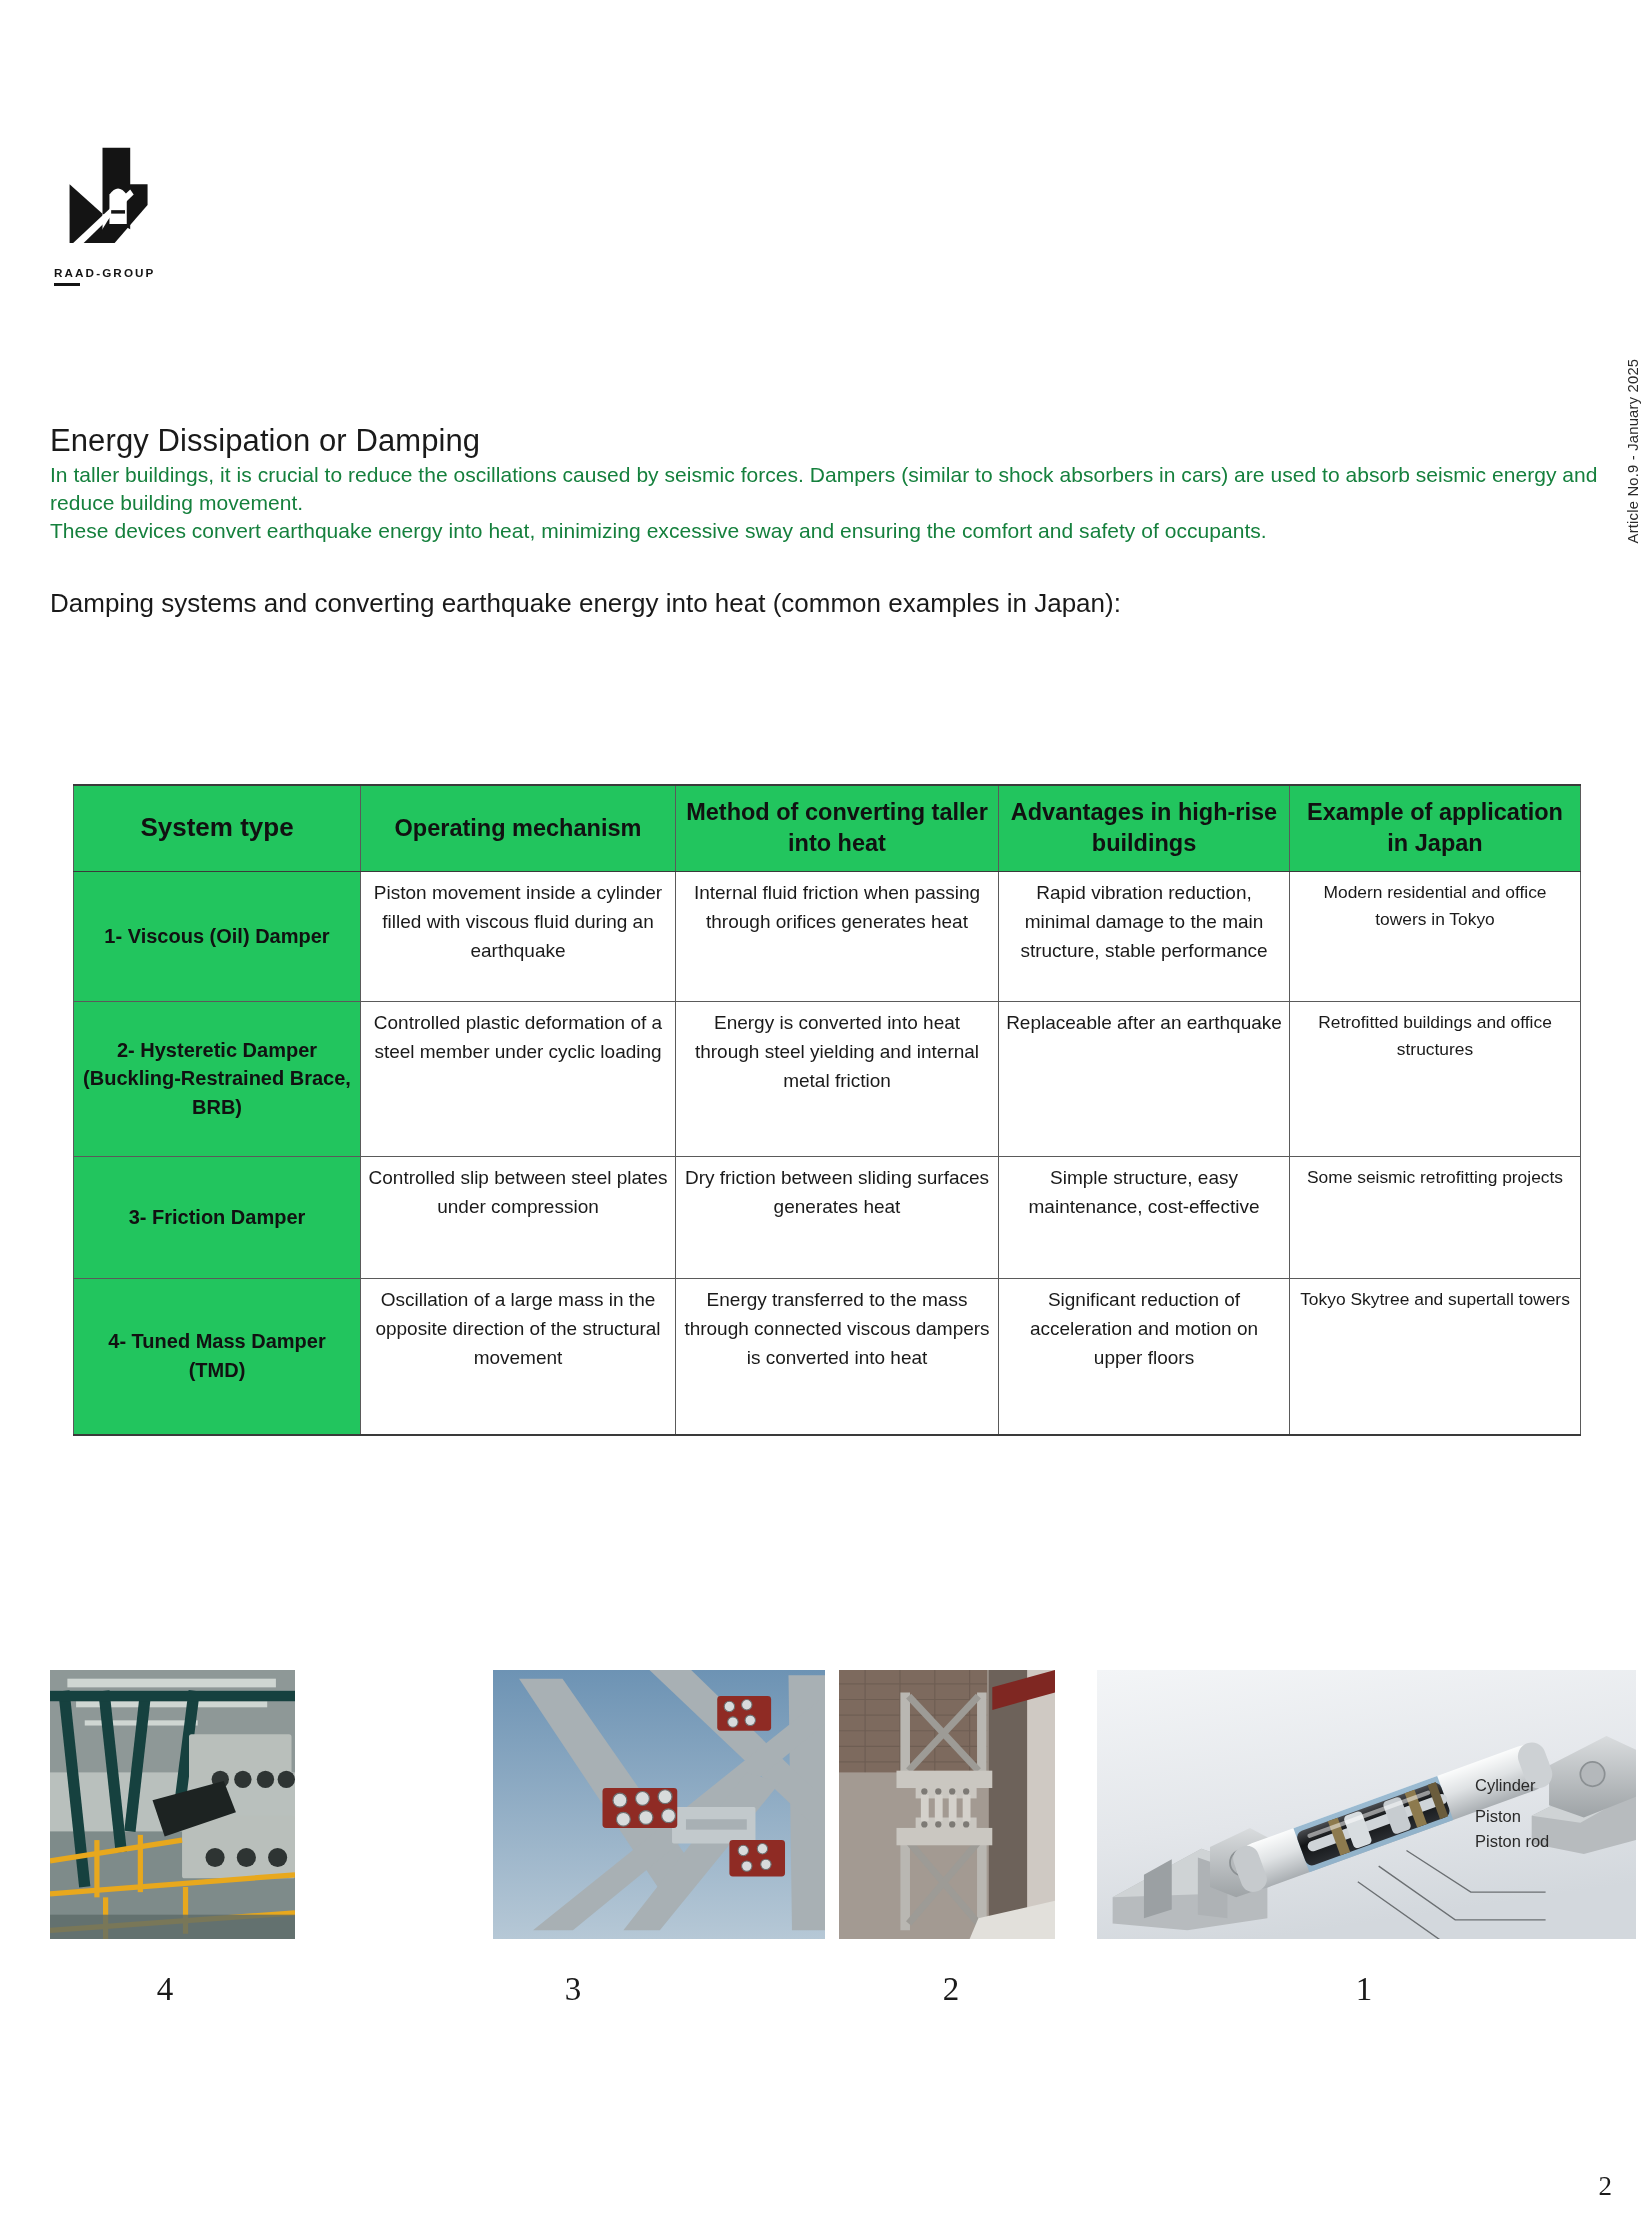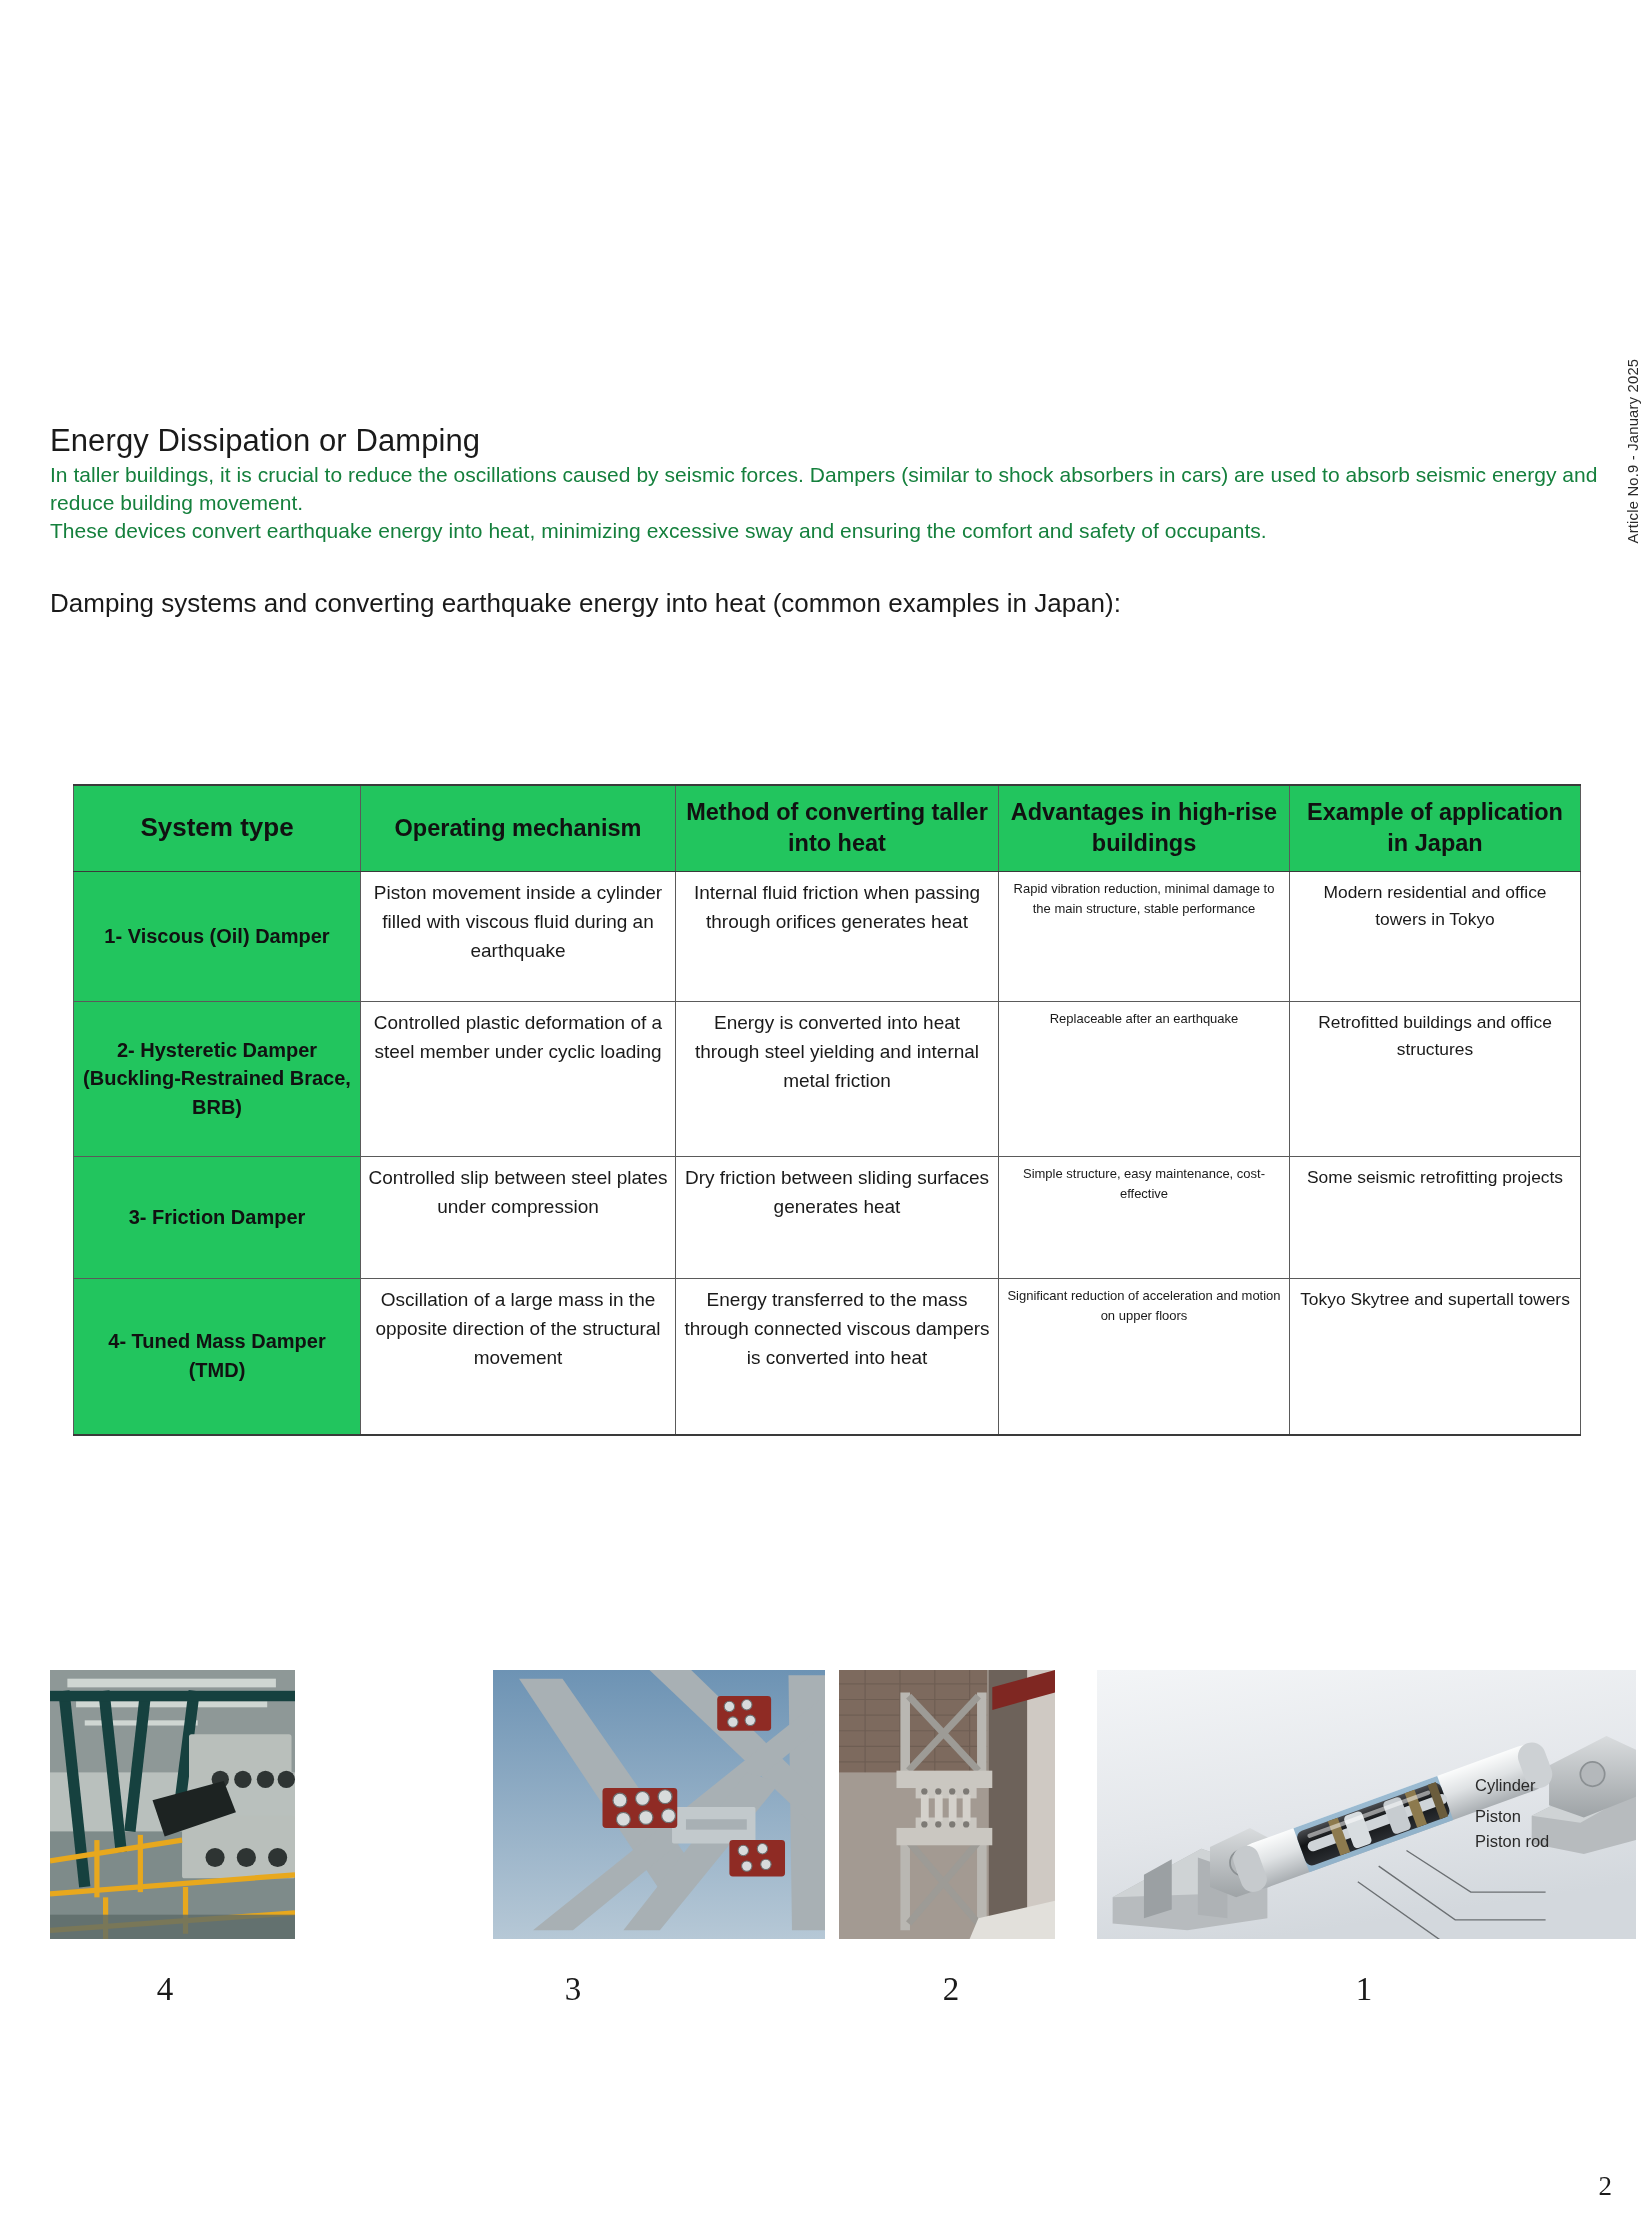--- a/index.html
+++ b/index.html
@@ -110,21 +110,21 @@
   table.damper-table tbody tr td:first-child {
     background: #22c55e;
     font-weight: 700;
     font-size: 20px;
     line-height: 1.42;
     vertical-align: middle;
     color: #111;
   }
   td.c-mech   { font-size: 19px; line-height: 1.52; }
   td.c-method { font-size: 19px; line-height: 1.52; }
-  td.c-adv    { font-size: 13px; line-height: 1.52; }
+  td.c-adv    { font-size: 19px; line-height: 1.52; }
   td.c-ex     { font-size: 17.4px; line-height: 1.52; }
 
   tr.r1 td { height: 130px; }
   tr.r2 td { height: 155px; }
   tr.r3 td { height: 122px; }
   tr.r4 td { height: 156px; }
   tr.r4 td { border-bottom: 2.3px solid #3a3a3a; margin-left: 24px; }
 
   .cw1 { width: 287px; }
   .cw2 { width: 315px; }
@@ -172,20 +172,32 @@
     font-size: 27px;
     color: #1a1a1a;
     font-family: "Liberation Serif", serif;
   }
 </style>
 </head>
 <body>
 
 <div class="page">
 
+  <div class="logo-block">
+    <svg class="logo-mark" viewBox="0 0 112 128">
+      <polygon points="56,2 88,2 88,96 56,78" fill="#141414"></polygon>
+      <polygon points="18,44 56,78 56,112 18,112" fill="#141414"></polygon>
+      <polygon points="88,44 108,44 108,68 70,112 46,112" fill="#141414"></polygon>
+      <polygon points="20,114 88,50 92,56 28,118" fill="#ffffff"></polygon>
+      <path d="M64 56 q10 -14 20 0 v34 h-20 z" fill="#ffffff"></path>
+      <rect x="66" y="74" width="16" height="4" fill="#141414"></rect>
+    </svg>
+    <div class="logo-wordmark">RAAD-GROUP</div>
+    <div class="logo-rule"></div>
+  </div>
 
   <div class="side-label">Article No.9 - January 2025</div>
 
   <div class="content">
     <h1 class="section-title">Energy Dissipation or Damping</h1>
     <p class="lead">In taller buildings, it is crucial to reduce the oscillations caused by seismic forces. Dampers (similar to shock absorbers in cars) are used to absorb seismic energy and reduce building movement.</p>
     <p class="lead">These devices convert earthquake energy into heat, minimizing excessive sway and ensuring the comfort and safety of occupants.</p>
     <p class="subhead">Damping systems and converting earthquake energy into heat (common examples in Japan):</p>
   </div>
 

